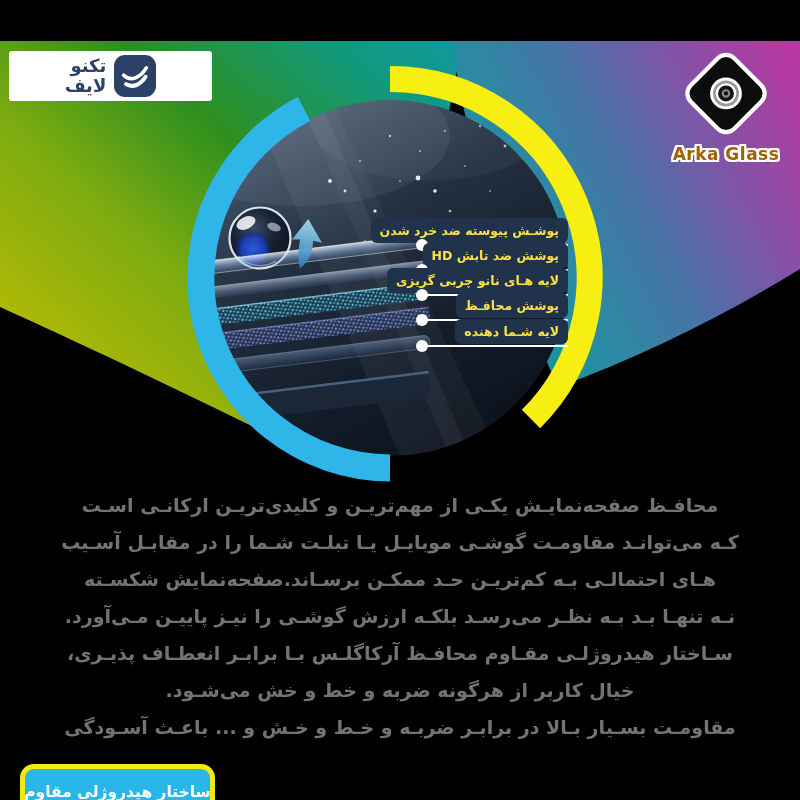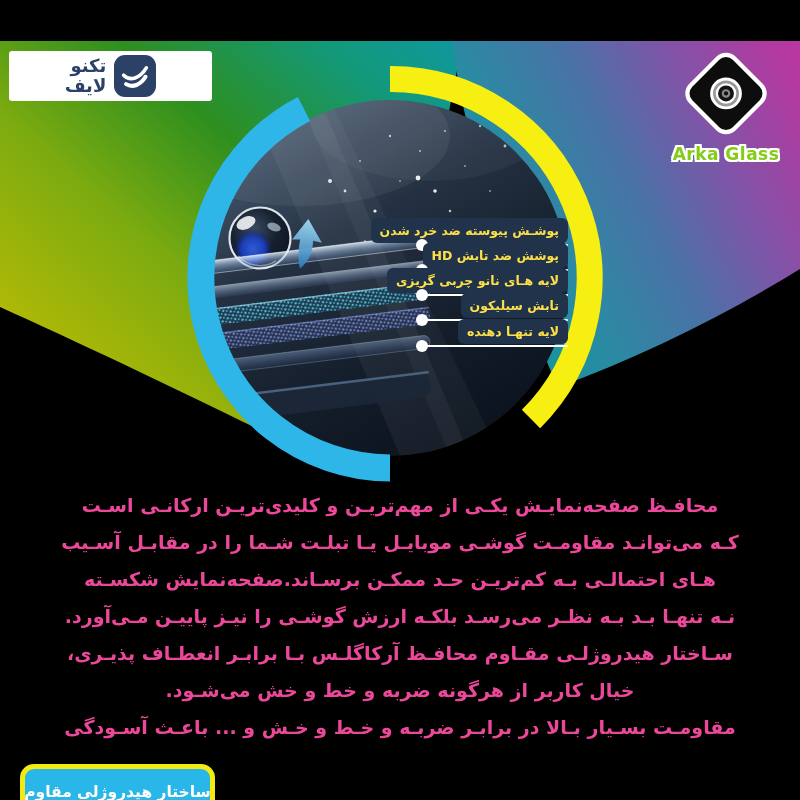--- a/index.html
+++ b/index.html
@@ -16,38 +16,38 @@
     border-radius:3px;display:flex;align-items:center;justify-content:center;gap:8px;
   }
   .tl-text{direction:rtl;text-align:right;color:#2c4168;font-weight:bold;
     font-size:18px;line-height:20px;}
   .tl-icon{width:42px;height:42px;background:#2c4168;border-radius:11px;
     display:flex;align-items:center;justify-content:center;}
 
   
   .arka{position:absolute;left:660px;top:8px;width:132px;text-align:center;}
   .arka-name{
-    margin-top:1px;font-size:17px;font-weight:bold;color:#84cc16;letter-spacing:.5px;
+    margin-top:1px;font-size:17px;font-weight:bold;color:#a16207;letter-spacing:.5px;
     text-shadow:-2px -2px 0 #fff,2px -2px 0 #fff,-2px 2px 0 #fff,2px 2px 0 #fff,
       0 -2px 0 #fff,0 2px 0 #fff,-2px 0 0 #fff,2px 0 0 #fff;
   }
 
   
   .lbl-pill{
     position:absolute;right:232px;height:25px;display:flex;align-items:center;
     background:#20334b;border-radius:6px;padding:0 9px;direction:rtl;white-space:nowrap;
     color:#fde047;font-size:12.5px;font-weight:bold;
   }
   .lbl-line{position:absolute;left:423px;width:145px;height:2px;background:#fff;border-radius:1px;}
   .lbl-dot{position:absolute;left:416px;width:12px;height:12px;border-radius:50%;background:#fff;}
 
   
   .para{
     position:absolute;top:446px;left:20px;width:760px;direction:rtl;text-align:center;
-    color:#ec4899;font-weight:bold;font-size:19px;line-height:37px;
+    color:#737373;font-weight:bold;font-size:19px;line-height:37px;
   }
   .para div{white-space:nowrap;}
 
   
   .badge{
     position:absolute;left:20px;top:723px;width:195px;height:56px;box-sizing:border-box;
     background:#29b6e8;border:5px solid #f2ea10;border-radius:14px;cursor:pointer;
     display:flex;align-items:center;justify-content:center;direction:rtl;
     color:#fff;font-weight:bold;font-size:15.5px;white-space:nowrap;
     font-family:"DejaVu Sans","Liberation Sans",sans-serif;
@@ -237,27 +237,27 @@
     <div class="lbl-line" style="top:228px"></div>
     <div class="lbl-dot" style="top:223px"></div>
 
     <div class="lbl-pill" style="top:227px">
       <span>لایه هـای نانو چربی گریزی</span>
     </div>
     <div class="lbl-line" style="top:253px"></div>
     <div class="lbl-dot" style="top:248px"></div>
 
     <div class="lbl-pill" style="top:252px">
-      <span>تابش سیلیکون</span>
+      <span>پوشش محافـظ</span>
     </div>
     <div class="lbl-line" style="top:278px"></div>
     <div class="lbl-dot" style="top:273px"></div>
 
     <div class="lbl-pill" style="top:278px">
-      <span>لایه تنهـا دهنده</span>
+      <span>لایه شـما دهنده</span>
     </div>
     <div class="lbl-line" style="top:304px"></div>
     <div class="lbl-dot" style="top:299px"></div>
   </div>
 
   <div class="para">
     <div>محافـظ صفحه‌نمایـش یکـی از مهم‌تریـن و کلیدی‌تریـن ارکانـی اسـت</div>
     <div>کـه می‌توانـد مقاومـت گوشـی موبایـل یـا تبلـت شـما را در مقابـل آسـیب</div>
     <div>هـای احتمالـی بـه کم‌تریـن حـد ممکـن برسـاند.صفحه‌نمایش شکسـته</div>
     <div>نـه تنهـا بـد بـه نظـر می‌رسـد بلکـه ارزش گوشـی را نیـز پاییـن مـی‌آورد.</div>

